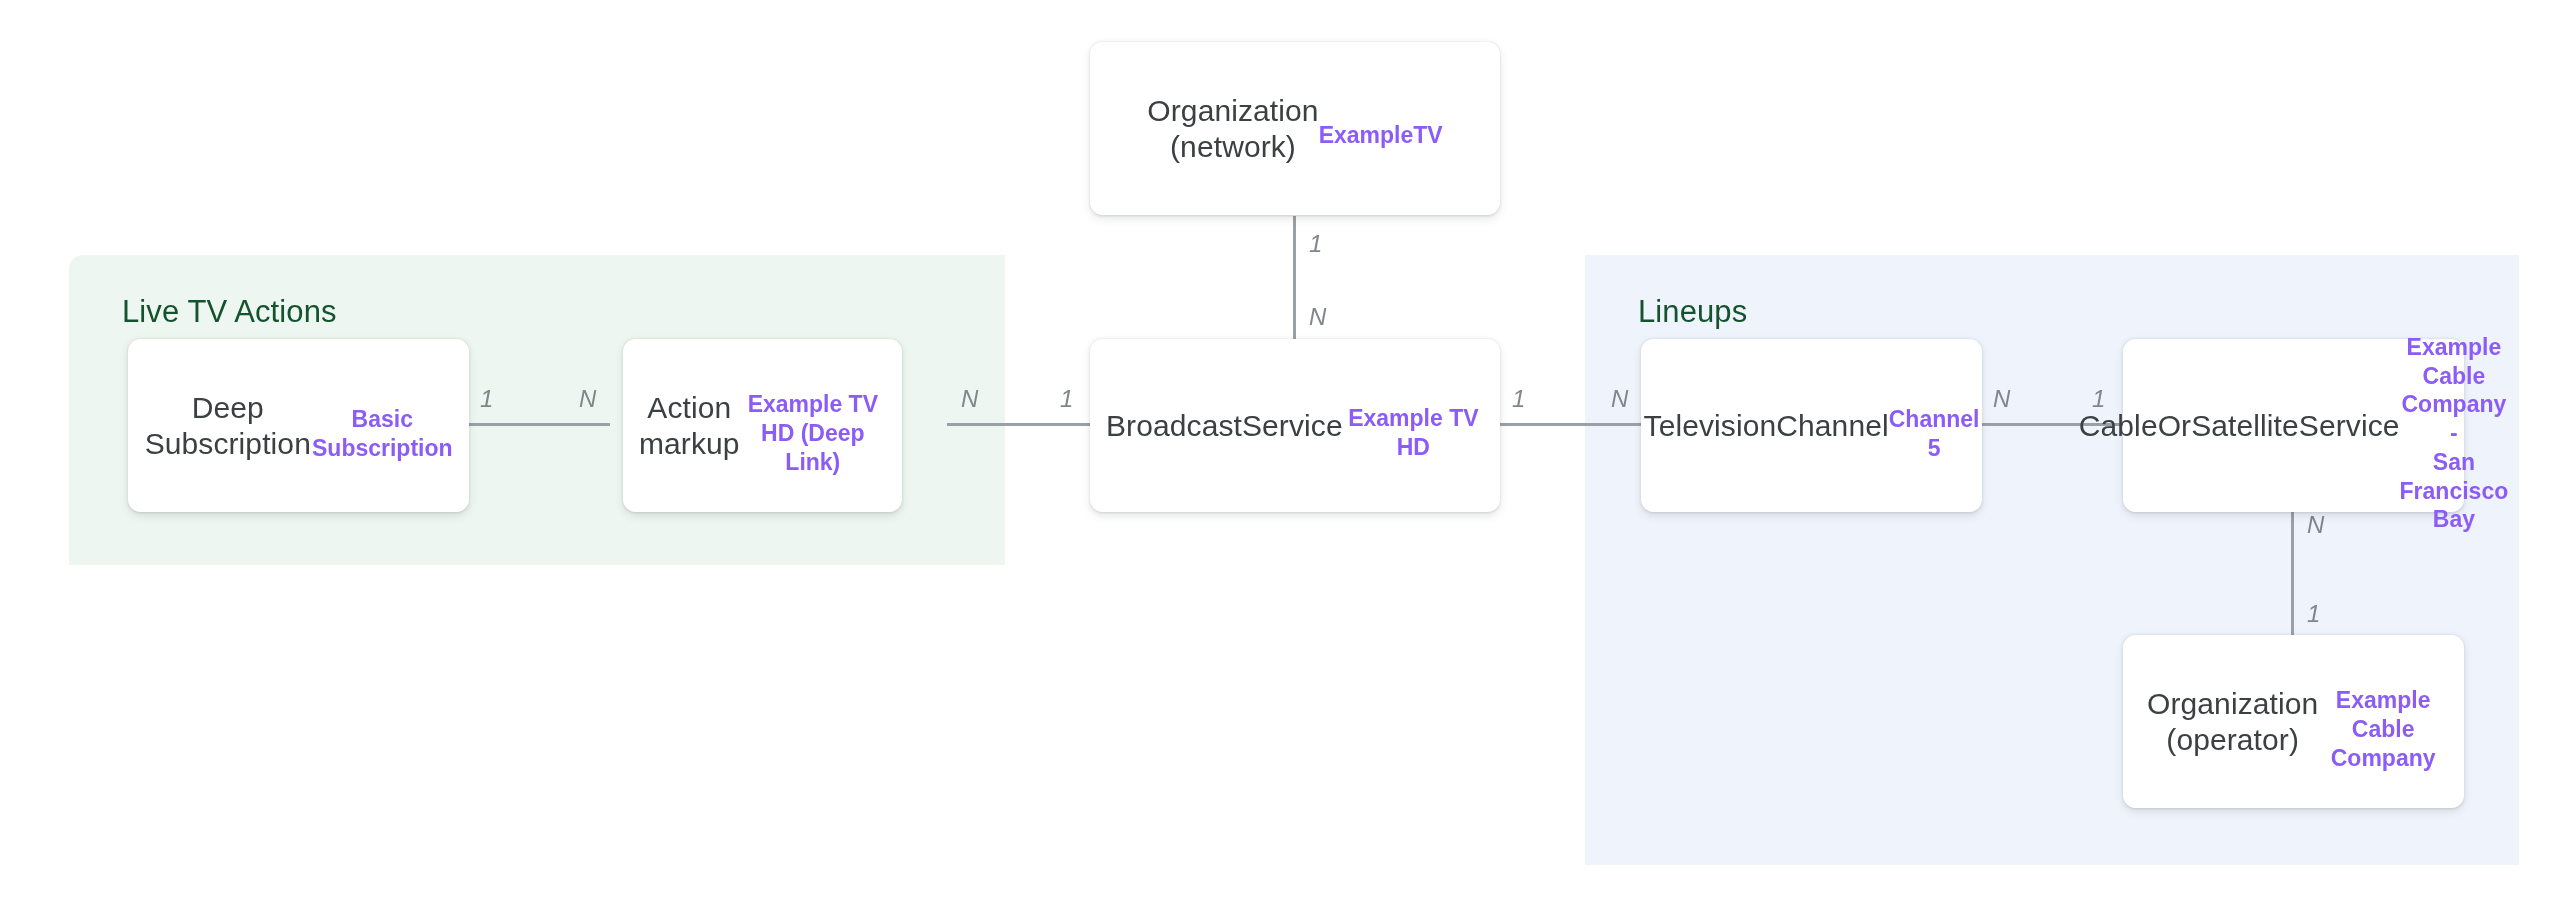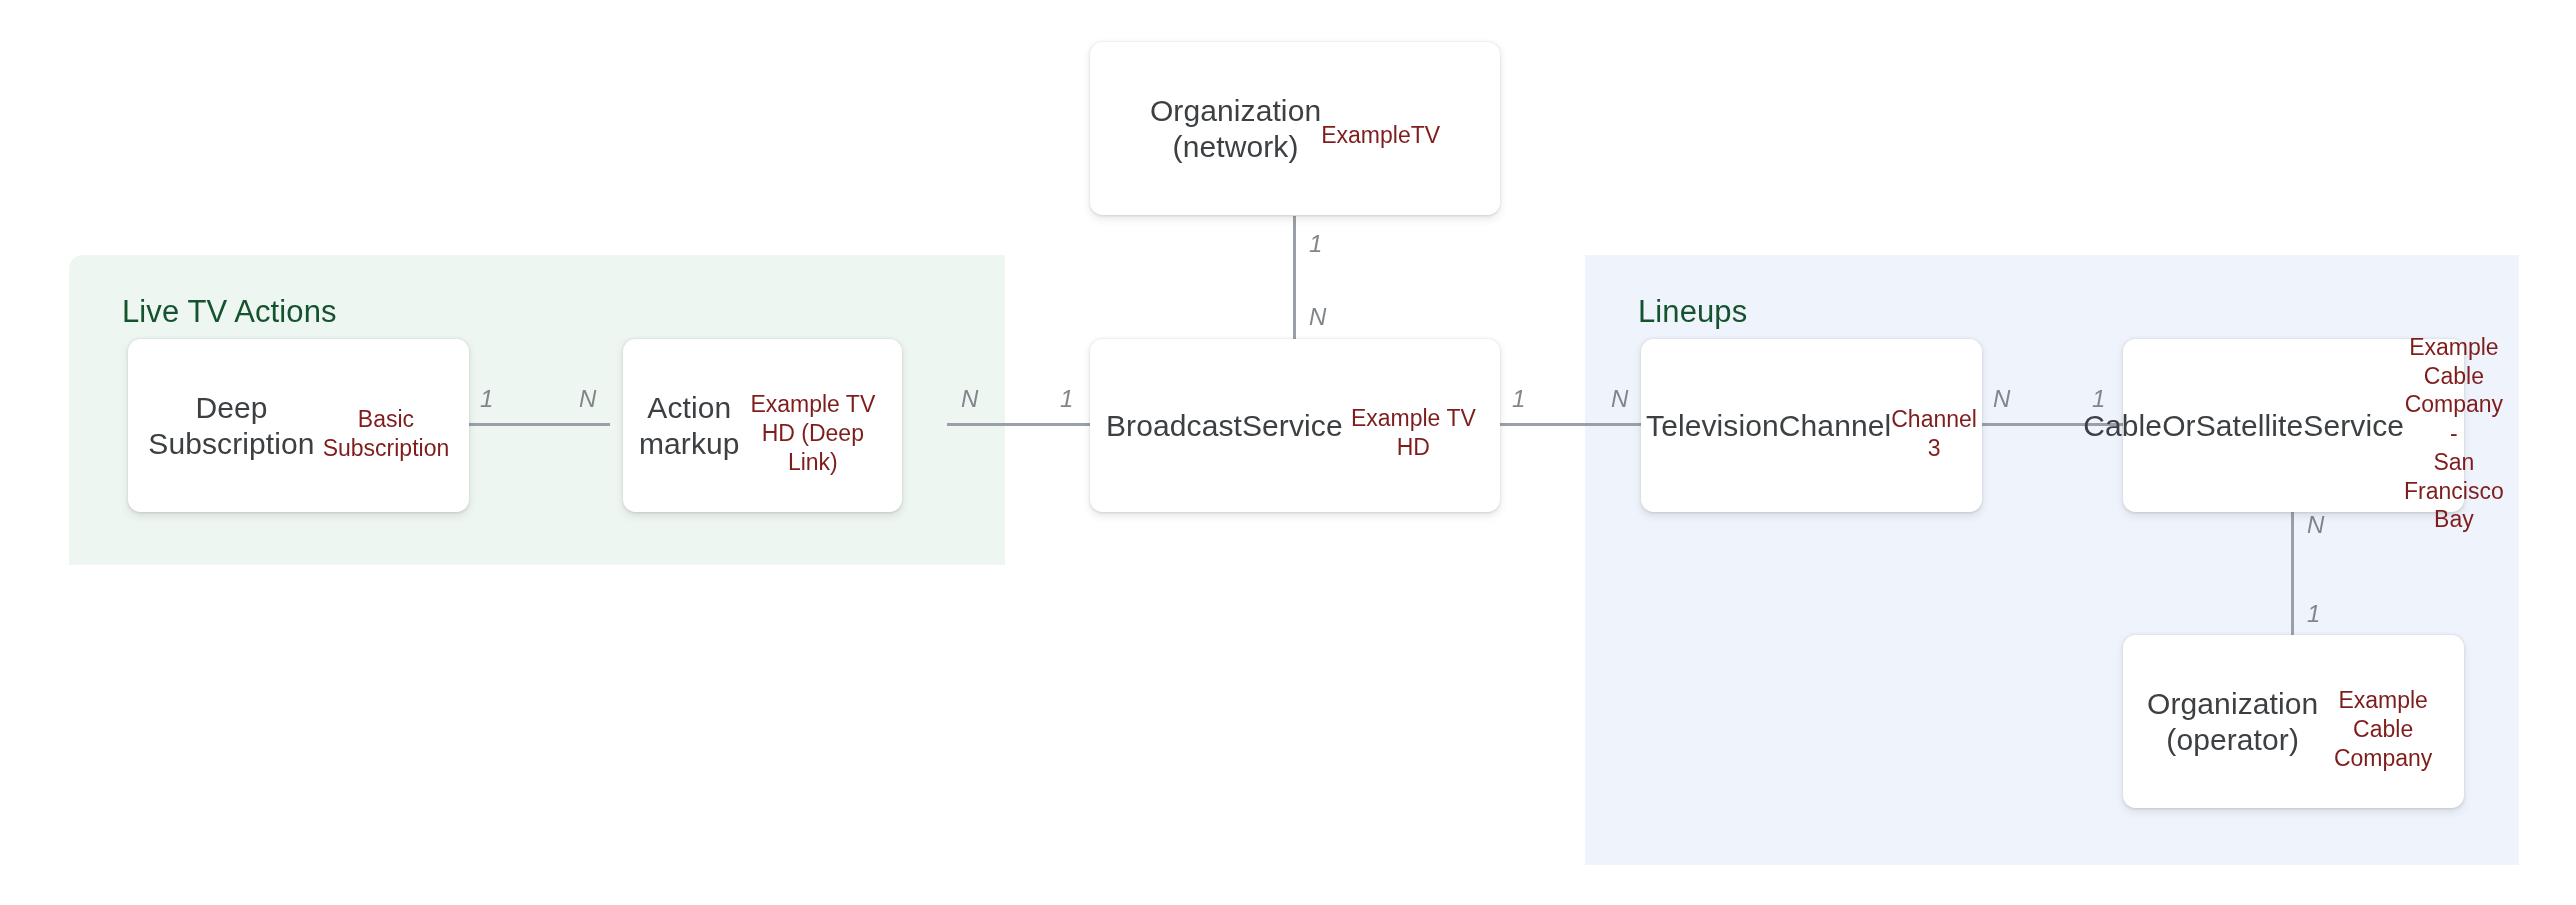--- a/index.html
+++ b/index.html
@@ -82,22 +82,22 @@
   .node-title {
     font-size: 30px;
     font-weight: 400;
     color: #3c4043;
     line-height: 1.2;
     letter-spacing: 0.1px;
     white-space: pre-line;
   }
   .node-subtitle {
     font-size: 23px;
-    font-weight: 400;
-    color: #7f1d1d;
+    font-weight: 700;
+    color: #8b5cf6;
     line-height: 1.25;
     margin-top: 16px;
     white-space: pre-line;
   }
 
   
   #node-organization-network { left: 1090px; top: 42px;  width: 410px; height: 173px; }
   #node-media-subscription   { left: 128px;  top: 339px; width: 341px; height: 173px; }
   #node-action-markup        { left: 623px;  top: 339px; width: 279px; height: 173px; }
   #node-broadcast-service    { left: 1090px; top: 339px; width: 410px; height: 173px; }
@@ -161,21 +161,21 @@
     <div class="node-subtitle">Example TV HD (Deep Link)</div>
   </div>
 
   <div class="node" id="node-broadcast-service">
     <div class="node-title">BroadcastService</div>
     <div class="node-subtitle">Example TV HD</div>
   </div>
 
   <div class="node" id="node-television-channel">
     <div class="node-title">TelevisionChannel</div>
-    <div class="node-subtitle">Channel 3</div>
+    <div class="node-subtitle">Channel 5</div>
   </div>
 
   <div class="node" id="node-cable-satellite">
     <div class="node-title">CableOrSatelliteService</div>
     <div class="node-subtitle">Example Cable Company -
 San Francisco Bay</div>
   </div>
 
   <div class="node" id="node-organization-operator">
     <div class="node-title">Organization (operator)</div>

